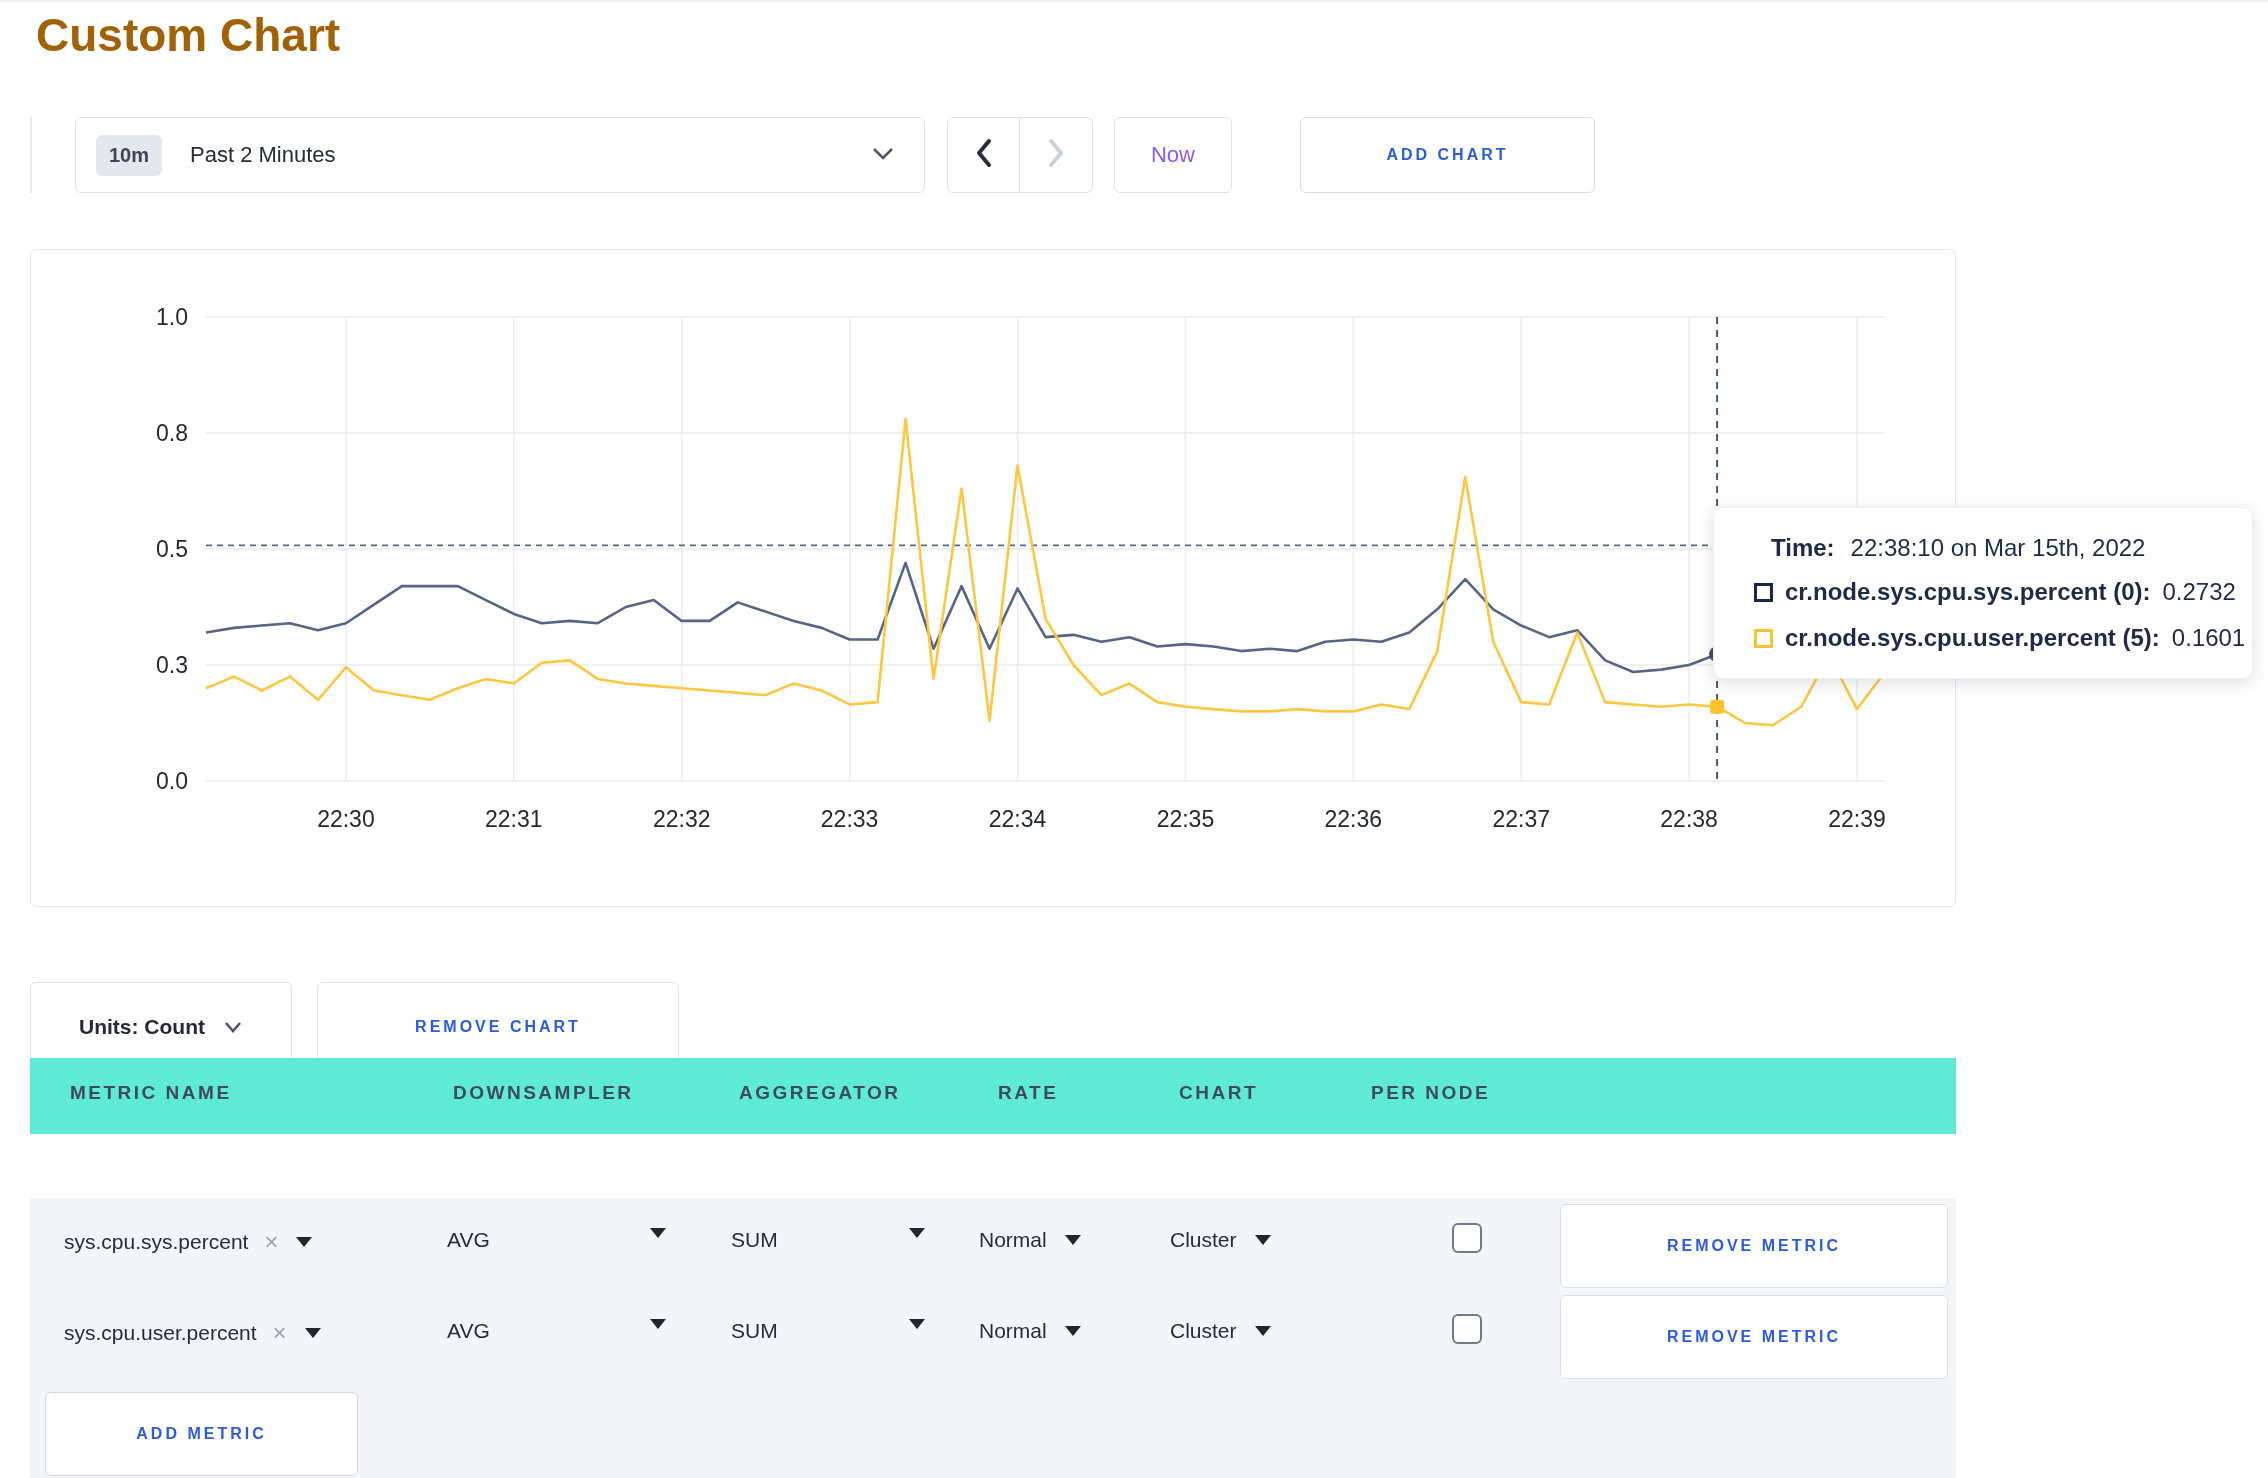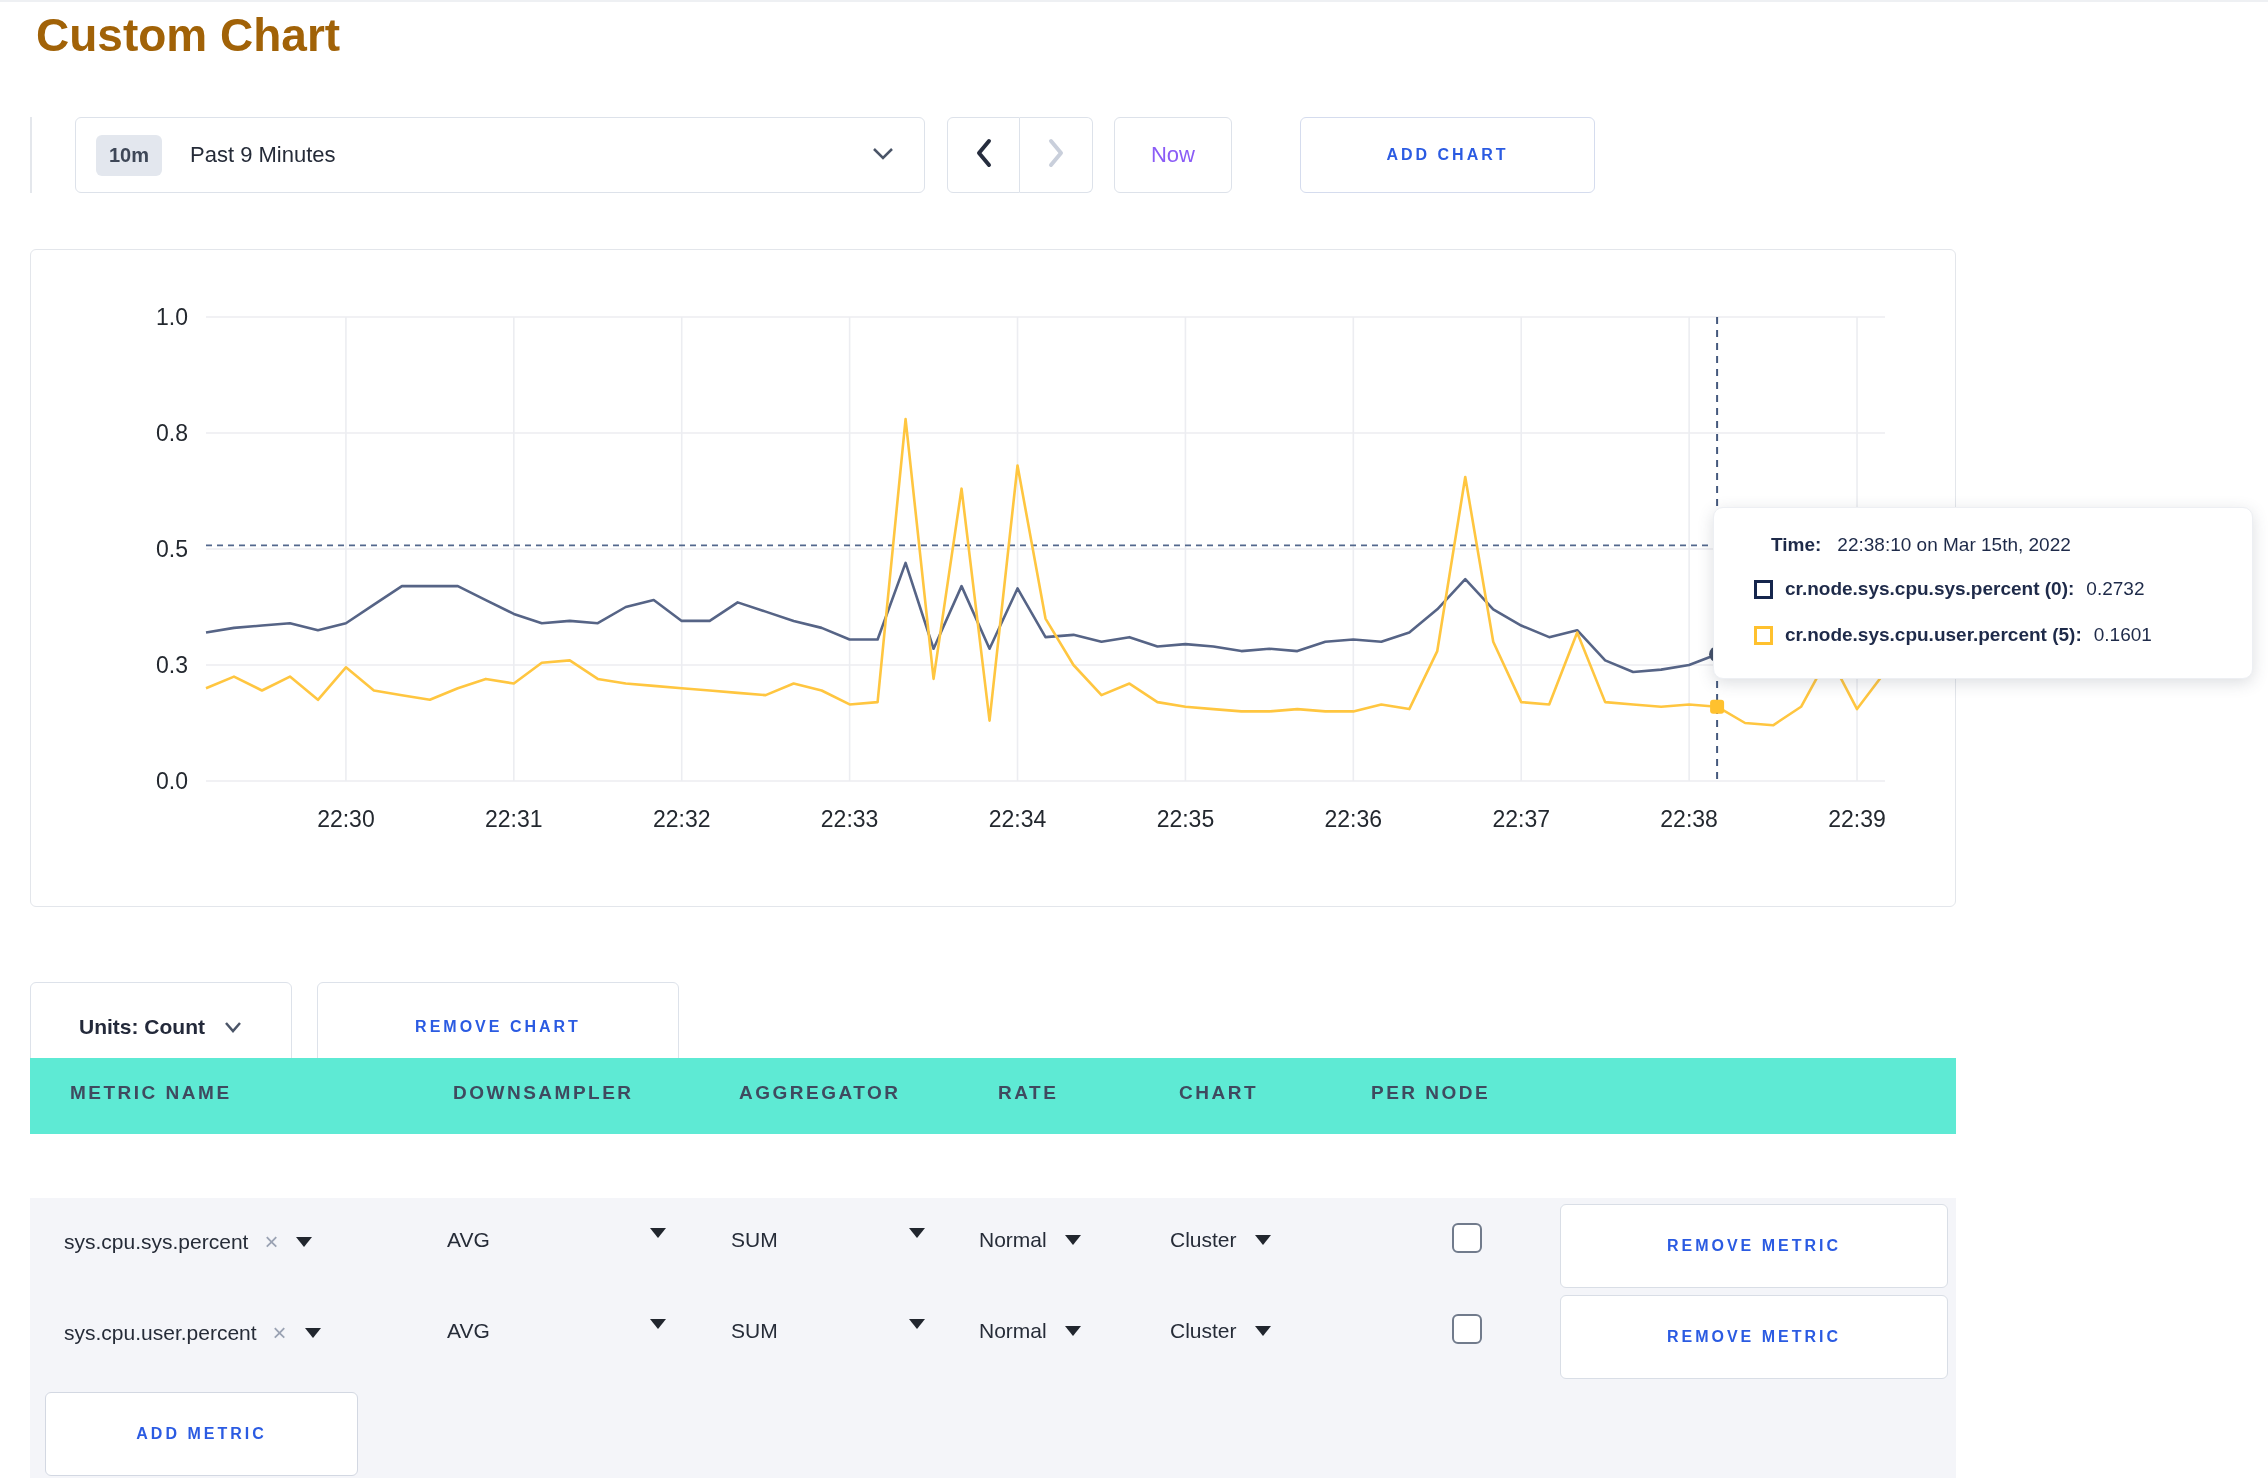--- a/index.html
+++ b/index.html
@@ -25,21 +25,21 @@
   .nav-next{border-radius:0 6px 6px 0;border-left:none;}
   .now-btn{position:absolute;left:1114px;top:115px;width:118px;height:76px;font-size:22px;color:#8b5cf6;}
   .blue-btn{color:#2b5be2;font-size:16px;font-weight:bold;letter-spacing:3px;}
   .add-chart-btn{position:absolute;left:1300px;top:115px;width:295px;height:76px;border-color:#d5dcee;}
   .chart-card{position:absolute;left:30px;top:247px;width:1926px;height:658px;box-sizing:border-box;
     border:1px solid #e3e6eb;border-radius:6px;background:#fff;}
   #chart-svg{position:absolute;left:0;top:0;}
   .tooltip{
     position:absolute;left:1713px;top:505px;width:540px;height:172px;box-sizing:border-box;
     background:#fff;border:1px solid #edeff3;border-radius:10px;z-index:6;
-    box-shadow:0 4px 16px rgba(60,70,90,.18);font-size:19px;color:#1e2a49;
+    box-shadow:0 4px 16px rgba(60,70,90,.18);font-size:24px;color:#1e2a49;
   }
   .tt-time{position:absolute;left:57px;top:26px;}
   .tt-time .lbl{font-weight:bold;margin-right:16px;}
   .tt-row{position:absolute;left:30px;display:flex;align-items:center;padding-left:10px;}
   .tt-row.r0{top:70px;} .tt-row.r1{top:116px;}
   .tt-swatch{width:19px;height:19px;box-sizing:border-box;background:#fff;margin-right:12px;}
   .tt-label{font-weight:bold;}
   .tt-val{margin-left:12px;}
   .units-btn{position:absolute;left:30px;top:980px;width:262px;height:90px;font-size:21px;font-weight:bold;color:#23293a;gap:18px;}
   .remove-chart-btn{position:absolute;left:317px;top:980px;width:362px;height:90px;}
@@ -58,21 +58,21 @@
 </style>
 </head>
 <body>
 
 <div class="page-title">Custom Chart</div>
 
 <div class="tb-divider"></div>
 
 <div class="time-select">
   <span class="range-badge">10m</span>
-  <span class="range-label">Past 9 Minutes</span>
+  <span class="range-label">Past 2 Minutes</span>
   <span class="chev-down">
     <svg width="26" height="18" viewBox="0 0 26 18">
         <polyline points="4,5 13,14 22,5" fill="none" stroke="#4b5568" stroke-width="2.5"></polyline>
       </svg>
   </span>
 </div>
 
 <div class="nav-group">
   <div class="nav-btn nav-prev">
     <span>

